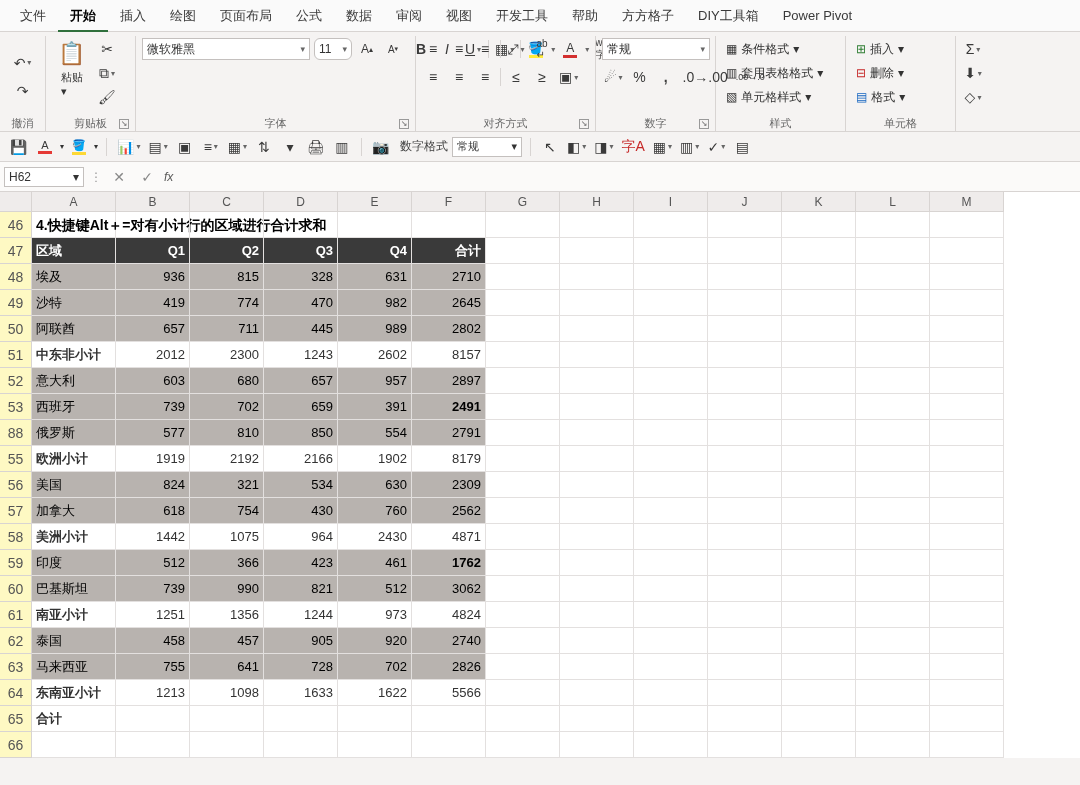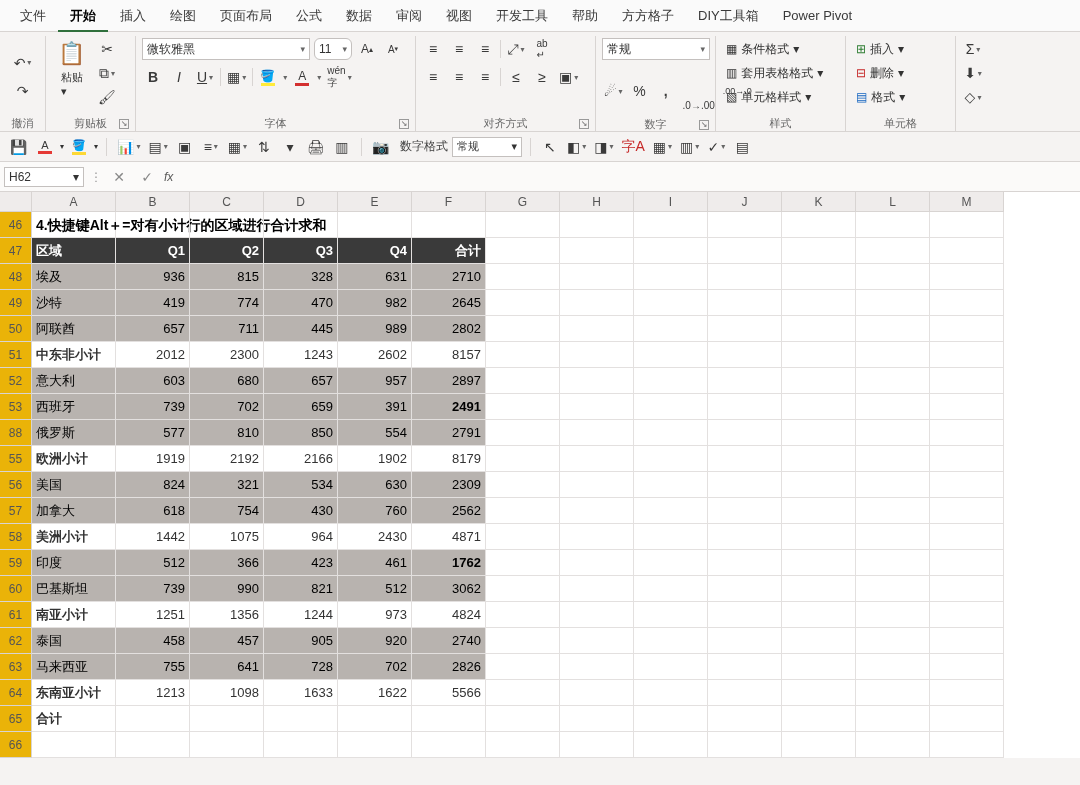--- a/index.html
+++ b/index.html
@@ -167,25 +167,25 @@
   .cell.num { text-align: right; }
   .cell.left { text-align: left; }
   .cell.bold { font-weight: 700; }
   .cell.hdrdark {
     background: #3a3a3a;
     color: #fff;
     font-weight: 600;
   }
   .cell.shade { background: #b8b3af; color:#000; }
   .rownum {
-    background: #eab308;
+    background: #fef9c3;
     border-right: 1px solid #d8d4d2;
     border-bottom: 1px solid #d8d4d2;
     text-align: center;
-    font-size: 12px;
+    font-size: 14px;
     color: #555;
     height: 26px;
     line-height: 26px;
   }
   .titlecell {
     font-weight: 700;
     font-size: 14px;
     color: #000;
   }
   .bold { font-weight:700; }
@@ -234,21 +234,21 @@
         <div class="btn">🖌</div>
       </div>
     </div>
     <div class="glabel">
       <span>剪贴板</span>
       <span class="launcher">↘</span>
     </div>
   </div>
 
   <div class="rgroup" style="width:280px;">
-    <div class="gcontent" style="flex-direction:column;gap:6px;">
+    <div class="gcontent" style="flex-direction:row;gap:6px;">
       <div class="row">
         <div class="font-combo" style="width:168px;">
           <span>微软雅黑</span>
           <span class="dd" style="margin-left:auto;">▾</span>
         </div>
         <div class="font-combo" style="width:38px;border-radius:6px;">
           <span>11</span>
           <span class="dd" style="margin-left:auto;">▾</span>
         </div>
         <div class="btn" style="font-size:12px;">A<sup style="font-size:8px;">▴</sup></div>
@@ -318,21 +318,21 @@
       <div class="font-combo" style="width:108px;">
         <span>常规</span>
           <span class="dd" style="margin-left:auto;">▾</span>
       </div>
       <div class="row">
         <div class="btn">☄<span class="dd">▾</span></div>
         <div class="btn">%</div>
         <div class="btn">
             <b>,</b>
           </div>
-        <div class="btn" style="font-size:10px;margin-top:28px;">.0→.00</div>
+        <div class="btn" style="font-size:14px;">.0→.00</div>
         <div class="btn" style="font-size:9px;">.00→.0</div>
       </div>
     </div>
     <div class="glabel">
       <span>数字</span>
       <span class="launcher">↘</span>
     </div>
   </div>
 
   <div class="rgroup" style="width:130px;">

